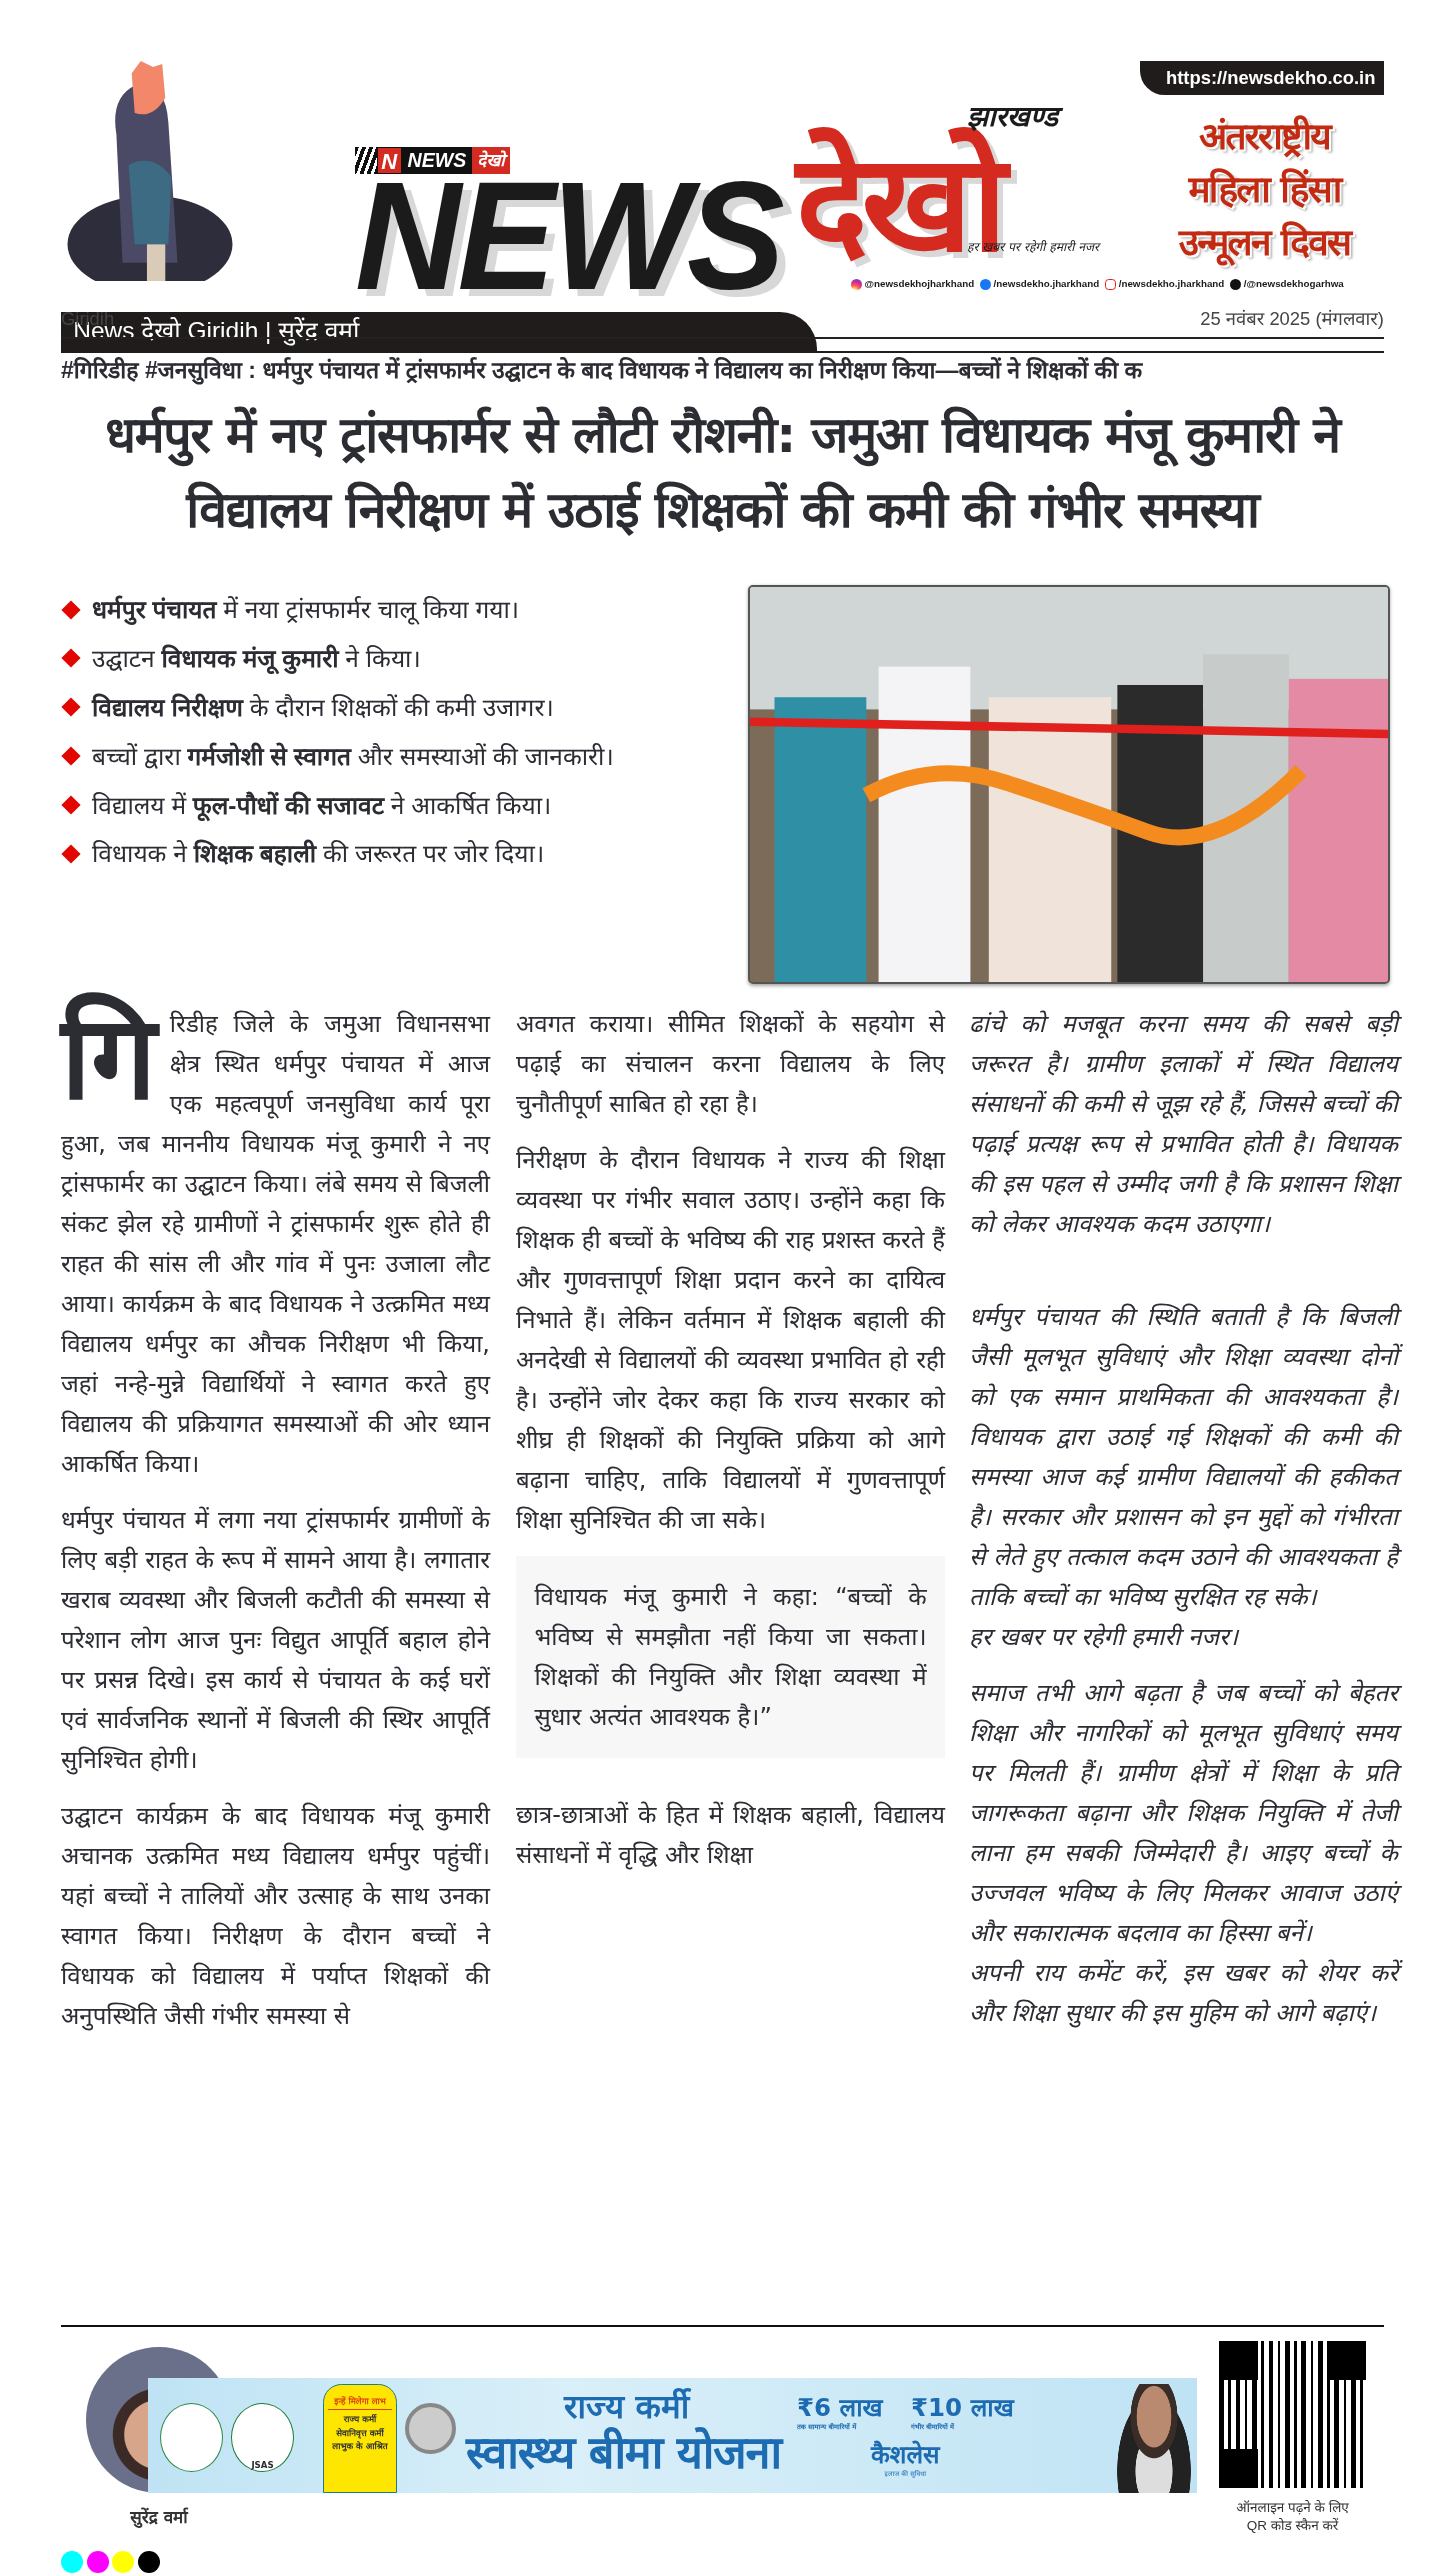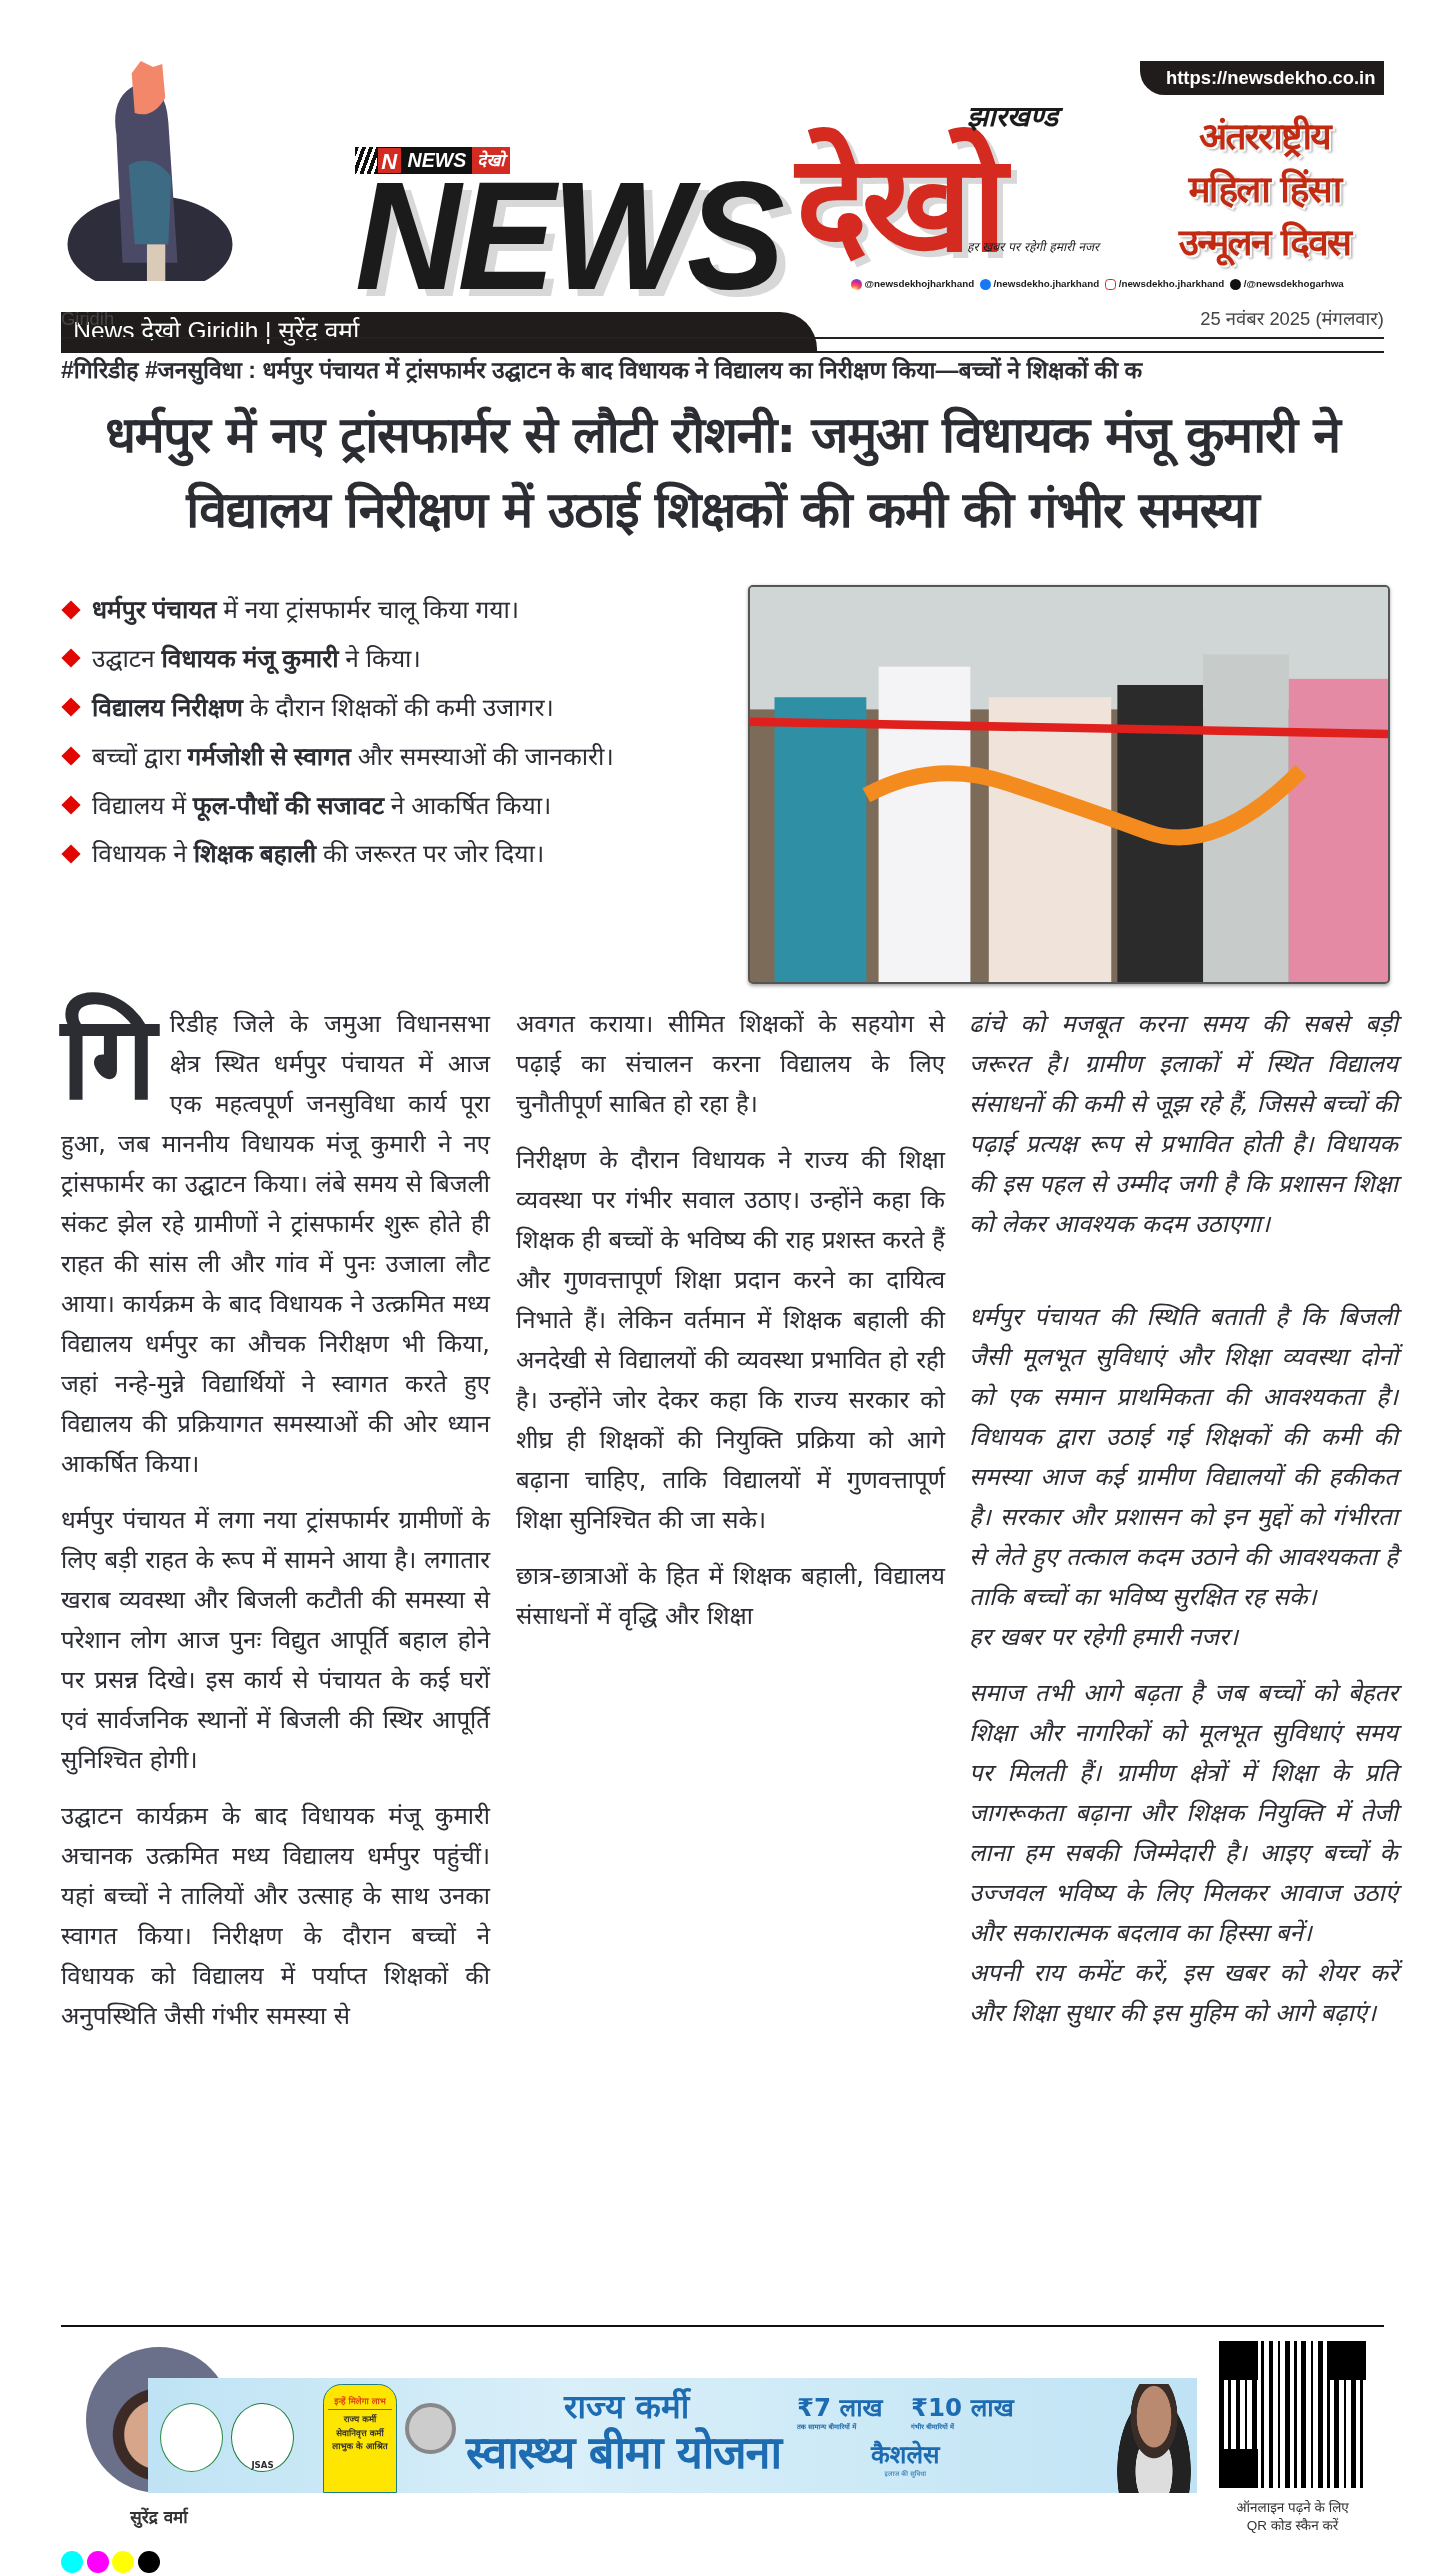--- a/index.html
+++ b/index.html
@@ -158,20 +158,21 @@
 
 <div class="col c1">
   <p><span class="dropcap">गि</span><span>रिडीह जिले के जमुआ विधानसभा क्षेत्र स्थित धर्मपुर पंचायत में आज एक महत्वपूर्ण जनसुविधा कार्य पूरा हुआ, जब माननीय विधायक मंजू कुमारी ने नए ट्रांसफार्मर का उद्घाटन किया। लंबे समय से बिजली संकट झेल रहे ग्रामीणों ने ट्रांसफार्मर शुरू होते ही राहत की सांस ली और गांव में पुनः उजाला लौट आया। कार्यक्रम के बाद विधायक ने उत्क्रमित मध्य विद्यालय धर्मपुर का औचक निरीक्षण भी किया, जहां नन्हे-मुन्ने विद्यार्थियों ने स्वागत करते हुए विद्यालय की प्रक्रियागत समस्याओं की ओर ध्यान आकर्षित किया।</span></p>
   <p>धर्मपुर पंचायत में लगा नया ट्रांसफार्मर ग्रामीणों के लिए बड़ी राहत के रूप में सामने आया है। लगातार खराब व्यवस्था और बिजली कटौती की समस्या से परेशान लोग आज पुनः विद्युत आपूर्ति बहाल होने पर प्रसन्न दिखे। इस कार्य से पंचायत के कई घरों एवं सार्वजनिक स्थानों में बिजली की स्थिर आपूर्ति सुनिश्चित होगी।</p>
   <p>उद्घाटन कार्यक्रम के बाद विधायक मंजू कुमारी अचानक उत्क्रमित मध्य विद्यालय धर्मपुर पहुंचीं। यहां बच्चों ने तालियों और उत्साह के साथ उनका स्वागत किया। निरीक्षण के दौरान बच्चों ने विधायक को विद्यालय में पर्याप्त शिक्षकों की अनुपस्थिति जैसी गंभीर समस्या से</p>
 </div>
 
 <div class="col c2">
   <p>अवगत कराया। सीमित शिक्षकों के सहयोग से पढ़ाई का संचालन करना विद्यालय के लिए चुनौतीपूर्ण साबित हो रहा है।</p>
   <p>निरीक्षण के दौरान विधायक ने राज्य की शिक्षा व्यवस्था पर गंभीर सवाल उठाए। उन्होंने कहा कि शिक्षक ही बच्चों के भविष्य की राह प्रशस्त करते हैं और गुणवत्तापूर्ण शिक्षा प्रदान करने का दायित्व निभाते हैं। लेकिन वर्तमान में शिक्षक बहाली की अनदेखी से विद्यालयों की व्यवस्था प्रभावित हो रही है। उन्होंने जोर देकर कहा कि राज्य सरकार को शीघ्र ही शिक्षकों की नियुक्ति प्रक्रिया को आगे बढ़ाना चाहिए, ताकि विद्यालयों में गुणवत्तापूर्ण शिक्षा सुनिश्चित की जा सके।</p>
+  <div class="quote">विधायक मंजू कुमारी ने कहा: “बच्चों के भविष्य से समझौता नहीं किया जा सकता। शिक्षकों की नियुक्ति और शिक्षा व्यवस्था में सुधार अत्यंत आवश्यक है।”</div>
   <p>छात्र-छात्राओं के हित में शिक्षक बहाली, विद्यालय संसाधनों में वृद्धि और शिक्षा</p>
 </div>
 
 <div class="col c3">
   <p>ढांचे को मजबूत करना समय की सबसे बड़ी जरूरत है। ग्रामीण इलाकों में स्थित विद्यालय संसाधनों की कमी से जूझ रहे हैं, जिससे बच्चों की पढ़ाई प्रत्यक्ष रूप से प्रभावित होती है। विधायक की इस पहल से उम्मीद जगी है कि प्रशासन शिक्षा को लेकर आवश्यक कदम उठाएगा।</p>
   <div class="gap"></div>
   <p style="margin-bottom:0">धर्मपुर पंचायत की स्थिति बताती है कि बिजली जैसी मूलभूत सुविधाएं और शिक्षा व्यवस्था दोनों को एक समान प्राथमिकता की आवश्यकता है। विधायक द्वारा उठाई गई शिक्षकों की कमी की समस्या आज कई ग्रामीण विद्यालयों की हकीकत है। सरकार और प्रशासन को इन मुद्दों को गंभीरता से लेते हुए तत्काल कदम उठाने की आवश्यकता है ताकि बच्चों का भविष्य सुरक्षित रह सके।</p>
   <p>हर खबर पर रहेगी हमारी नजर।</p>
   <p style="margin-bottom:0">समाज तभी आगे बढ़ता है जब बच्चों को बेहतर शिक्षा और नागरिकों को मूलभूत सुविधाएं समय पर मिलती हैं। ग्रामीण क्षेत्रों में शिक्षा के प्रति जागरूकता बढ़ाना और शिक्षक नियुक्ति में तेजी लाना हम सबकी जिम्मेदारी है। आइए बच्चों के उज्जवल भविष्य के लिए मिलकर आवाज उठाएं और सकारात्मक बदलाव का हिस्सा बनें।</p>
   <p>अपनी राय कमेंट करें, इस खबर को शेयर करें और शिक्षा सुधार की इस मुहिम को आगे बढ़ाएं।</p>
@@ -192,21 +193,21 @@
   <div class="seal" style="left:83px;border-color:#1e7d3a;font:bold 8.6px/122px 'DejaVu Sans',sans-serif;text-align:center">JSAS</div>
   <div class="yellow">
     <div class="hd">इन्हें मिलेगा लाभ</div>
     <div>राज्य कर्मी</div>
     <div>सेवानिवृत्त कर्मी</div>
     <div>लाभुक के आश्रित</div>
   </div>
   <div class="steth"></div>
   <div class="t1">राज्य कर्मी</div>
   <div class="t2">स्वास्थ्य बीमा योजना</div>
-  <div class="amt" style="left:649px"><span>₹7 लाख</span><small>तक सामान्य बीमारियों में</small></div>
+  <div class="amt" style="left:649px"><span>₹6 लाख</span><small>तक सामान्य बीमारियों में</small></div>
   <div class="amt" style="left:763px"><span>₹10 लाख</span><small>गंभीर बीमारियों में</small></div>
   <div class="cash"><span>कैशलेस</span><small>इलाज की सुविधा</small></div>
   <div class="person"></div>
 </div>
 
 <div class="abs qr"></div>
 <div class="abs qr-caption">
   <div>ऑनलाइन पढ़ने के लिए</div>
   <div>QR कोड स्कैन करें</div>
 </div>

